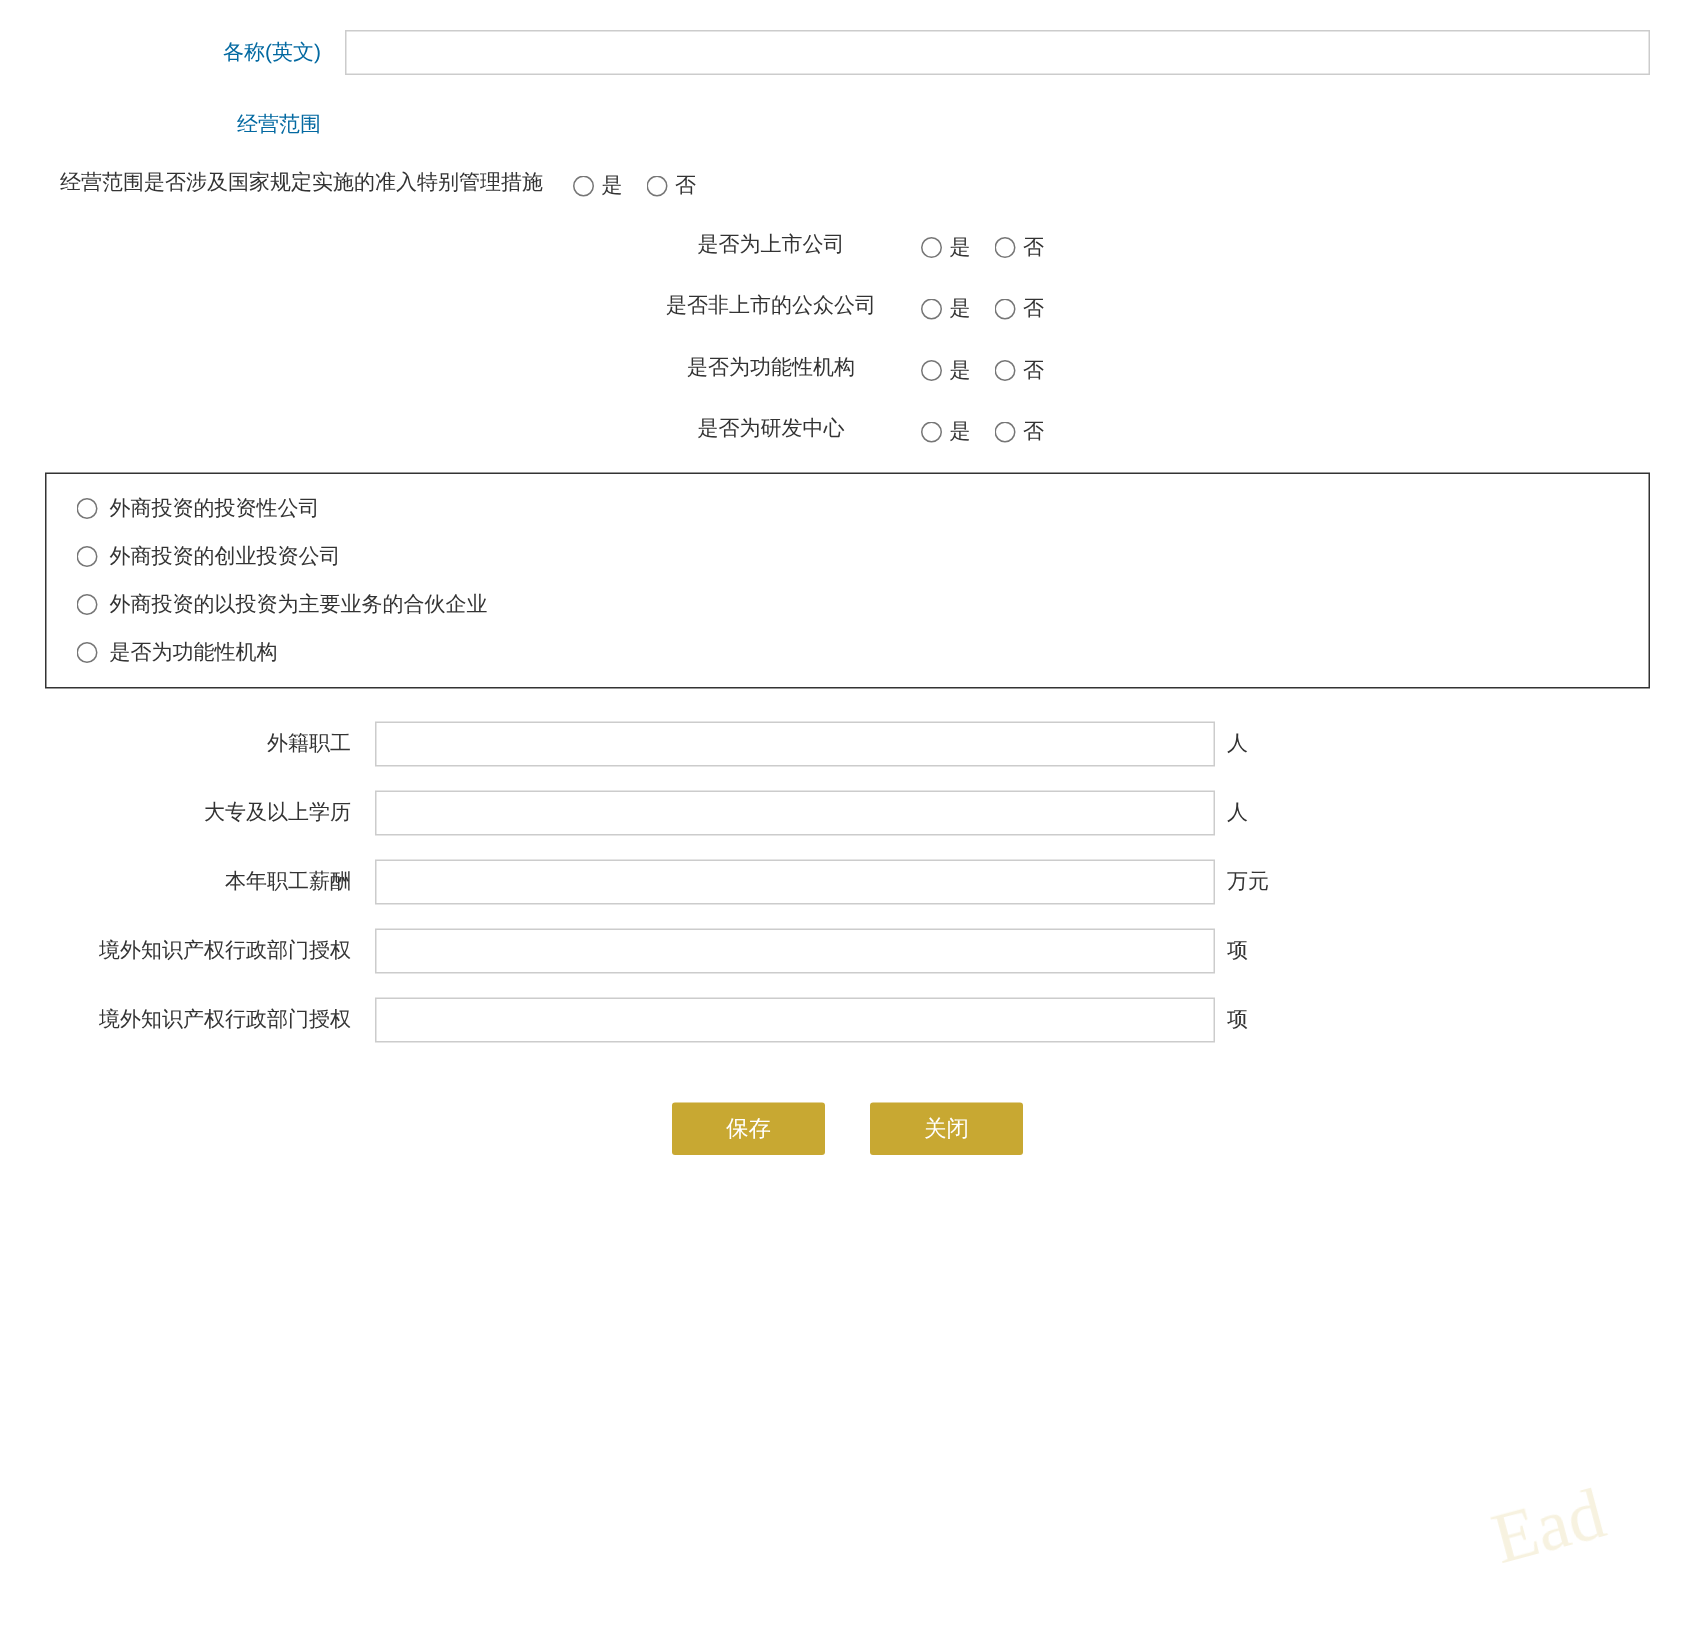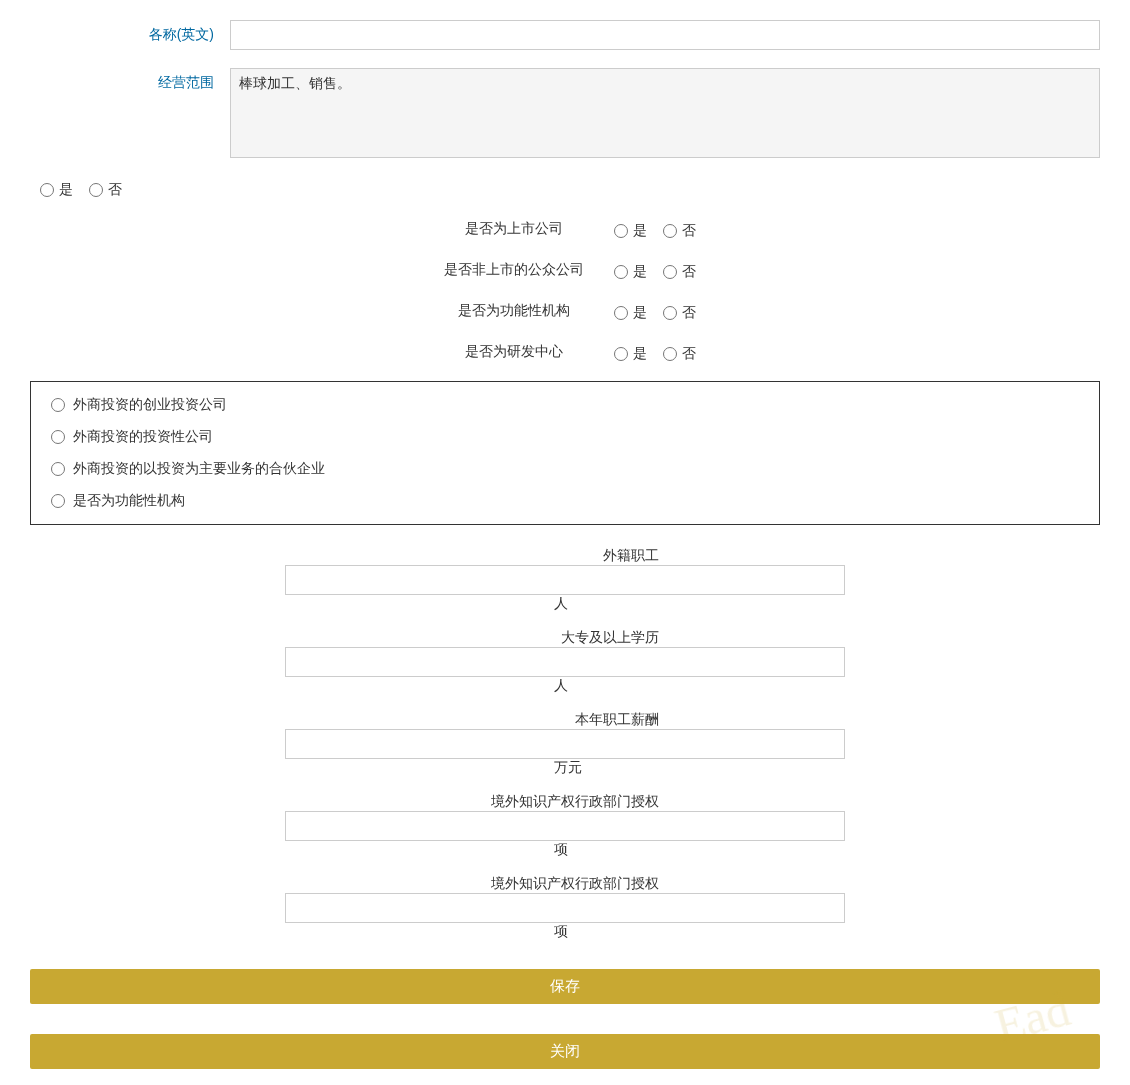--- a/index.html
+++ b/index.html
@@ -124,22 +124,20 @@
     }
     .checkbox-item span {
       font-size: 14px;
       color: #333;
     }
     
     .input-row {
       display: flex;
       align-items: center;
       margin-bottom: 16px;
-      justify-content: center;
-      flex-direction: column;
     }
     .input-row .row-label {
       width: 220px;
       text-align: right;
       padding-right: 16px;
       font-size: 14px;
       color: #333;
     }
     .input-row input[type="text"] {
       width: 560px;
@@ -149,22 +147,21 @@
       margin-left: 8px;
       font-size: 14px;
       color: #333;
       width: 30px;
     }
     
     .btn-row {
       display: flex;
       justify-content: center;
       gap: 30px;
-      margin-top: 28px;
-      flex-direction: column;
+      margin-top: 40px;
     }
     .btn-primary {
       background: #c8a832;
       color: #fff;
       border: none;
       padding: 8px 36px;
       font-size: 15px;
       cursor: pointer;
       font-family: "Microsoft YaHei", sans-serif;
       border-radius: 2px;
@@ -184,28 +181,24 @@
 
 <div class="form-row">
   <div class="form-label">各称(英文)</div>
   <div class="form-control-wrap">
     <input type="text" style="">
   </div>
 </div>
 
 <div class="form-row">
   <div class="form-label">经营范围</div>
-  <div class="form-control-wrap">
-    <div class="textarea-wrapper">
-      <textarea style="">棒球加工、销售。</textarea>
-    </div>
-  </div>
 </div>
 
 <div class="full-row">
+  <span class="question-text">经营范围是否涉及国家规定实施的准入特别管理措施</span>
   <div class="radio-group">
     <label class="radio-item">
       <input type="radio" name="special_mgmt" value="yes" style="">
       <span>是</span>
     </label>
     <label class="radio-item">
       <input type="radio" name="special_mgmt" value="no" style="">
       <span>否</span>
     </label>
   </div>
@@ -261,27 +254,27 @@
       <span>是</span>
     </label>
     <label class="radio-item">
       <input type="radio" name="rd_center" value="no" style="">
       <span>否</span>
     </label>
   </div>
 </div>
 
 <div class="checkbox-group-box">
+  <label class="checkbox-item">
+    <input type="radio" name="foreign_invest_type" value="1" style="">
+    <span>外商投资的投资性公司</span>
+  </label>
   <label class="checkbox-item">
     <input type="radio" name="foreign_invest_type" value="2" style="">
     <span>外商投资的创业投资公司</span>
-  </label>
-  <label class="checkbox-item">
-    <input type="radio" name="foreign_invest_type" value="1" style="">
-    <span>外商投资的投资性公司</span>
   </label>
   <label class="checkbox-item">
     <input type="radio" name="foreign_invest_type" value="3" style="">
     <span>外商投资的以投资为主要业务的合伙企业</span>
   </label>
   <label class="checkbox-item">
     <input type="radio" name="foreign_invest_type" value="4" style="">
     <span>是否为功能性机构</span>
   </label>
 </div>

